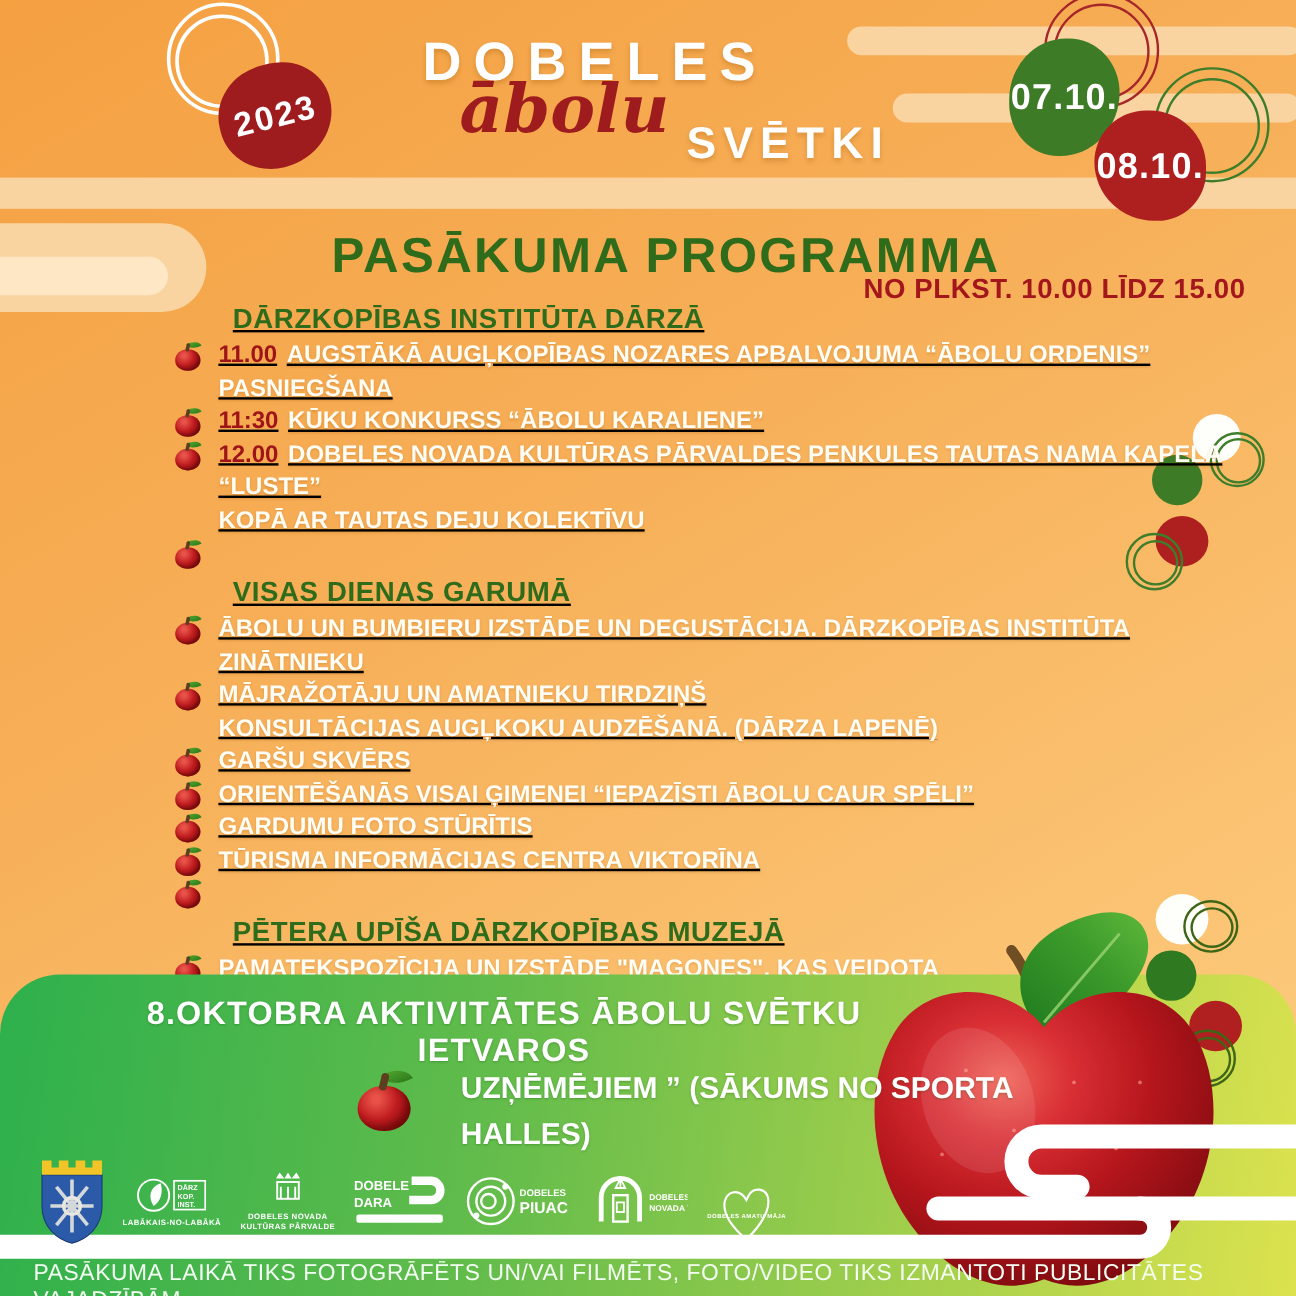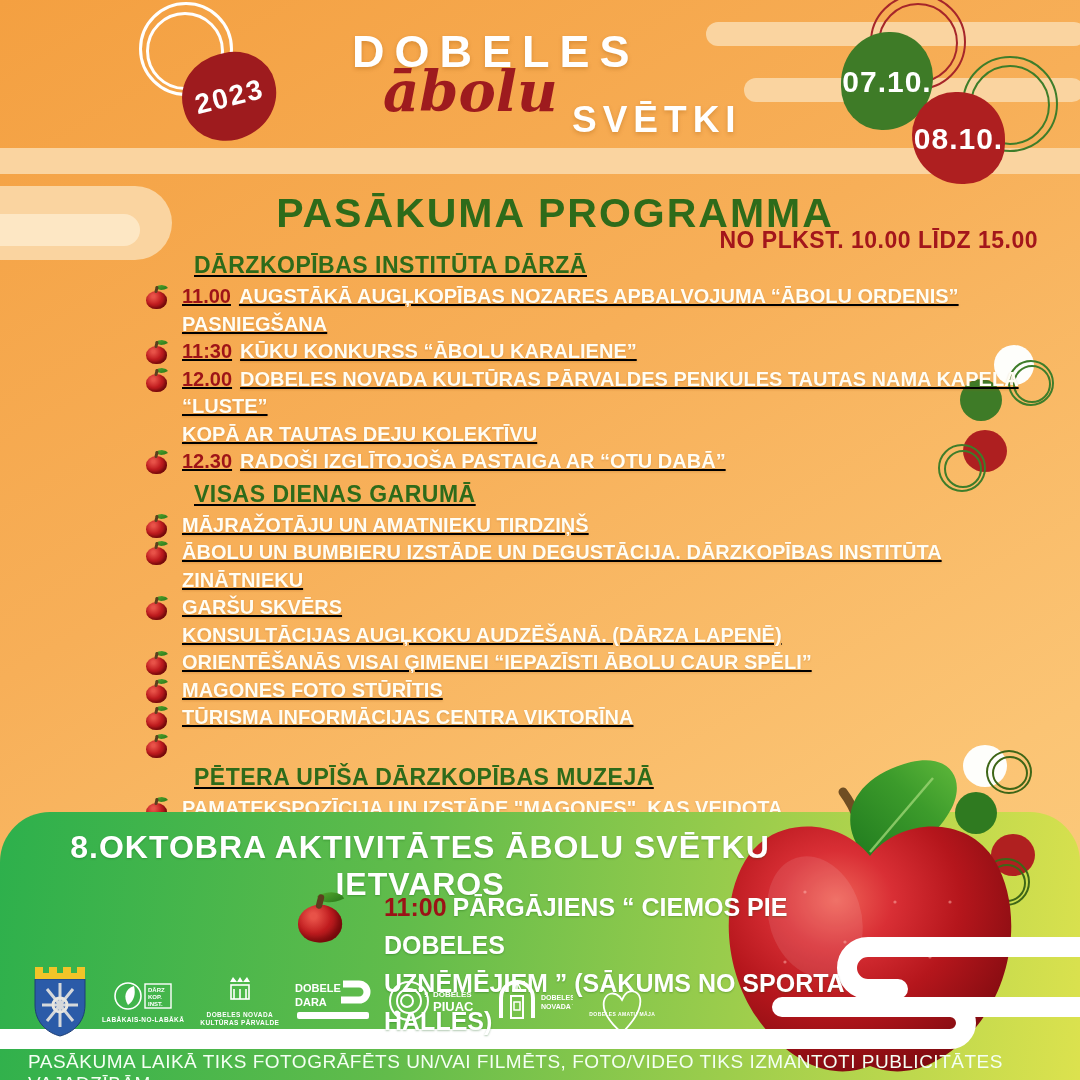--- a/index.html
+++ b/index.html
@@ -76,21 +76,21 @@
   .apple .astem { position:absolute; left:9px; top:2px; width:3px; height:7px;
     background:#5D3E1E; border-radius:2px; transform:rotate(14deg); }
   
   .green-panel {
     position:absolute; left:0; top:812px; width:1080px; height:268px;
     border-radius:50px 50px 0 0;
     background:linear-gradient(98deg,#2DB04C 0%,#62BC4B 38%,#9CCD4C 68%,#DCE24E 100%);
   }
   .day2-h {
     position:absolute; left:70px; top:829px; width:700px; text-align:center;
-    color:#fff; font-size:32px; font-weight:bold; letter-spacing:1px;
+    color:#fff; font-size:27px; font-weight:bold; letter-spacing:1px;
     text-shadow:0 1px 2px rgba(0,80,0,.3);
   }
   .day2-apple { position:absolute; left:298px; top:890px; transform:scale(2.1); transform-origin:top left; }
   .day2-text {
     position:absolute; left:384px; top:888px; width:470px;
     color:#fff; font-size:25px; font-weight:bold; line-height:38px;
     text-shadow:0 1px 2px rgba(0,80,0,.3);
   }
   .day2-text .t { color:#9B1216; margin-right:6px; text-shadow:none; }
   
@@ -180,66 +180,65 @@
     </div>
     <div class="row cont">
       <span>KOPĀ AR TAUTAS DEJU KOLEKTĪVU</span>
     </div>
     <div class="row">
       <span class="apple">
           <i class="abody"></i>
           <i class="aleaf"></i>
           <i class="astem"></i>
         </span>
-      <span><span class="t">12.30</span><span>RADOŠI IZGLĪTOJOŠA PASTAIGA AR “OTU DABĀ”</span></span>
     </div>
 
     <div class="sec-h">VISAS DIENAS GARUMĀ</div>
     <div class="row">
       <span class="apple">
           <i class="abody"></i>
           <i class="aleaf"></i>
           <i class="astem"></i>
         </span>
+      <span>ĀBOLU UN BUMBIERU IZSTĀDE UN DEGUSTĀCIJA. DĀRZKOPĪBAS INSTITŪTA ZINĀTNIEKU</span>
+    </div>
+    <div class="row">
+      <span class="apple">
+          <i class="abody"></i>
+          <i class="aleaf"></i>
+          <i class="astem"></i>
+        </span>
       <span>MĀJRAŽOTĀJU UN AMATNIEKU TIRDZIŅŠ</span>
-    </div>
-    <div class="row">
-      <span class="apple">
-          <i class="abody"></i>
-          <i class="aleaf"></i>
-          <i class="astem"></i>
-        </span>
-      <span>ĀBOLU UN BUMBIERU IZSTĀDE UN DEGUSTĀCIJA. DĀRZKOPĪBAS INSTITŪTA ZINĀTNIEKU</span>
-    </div>
-    <div class="row">
-      <span class="apple">
-          <i class="abody"></i>
-          <i class="aleaf"></i>
-          <i class="astem"></i>
-        </span>
-      <span>GARŠU SKVĒRS</span>
     </div>
     <div class="row cont">
       <span>KONSULTĀCIJAS AUGĻKOKU AUDZĒŠANĀ. (DĀRZA LAPENĒ)</span>
     </div>
     <div class="row">
       <span class="apple">
           <i class="abody"></i>
           <i class="aleaf"></i>
           <i class="astem"></i>
         </span>
+      <span>GARŠU SKVĒRS</span>
+    </div>
+    <div class="row">
+      <span class="apple">
+          <i class="abody"></i>
+          <i class="aleaf"></i>
+          <i class="astem"></i>
+        </span>
       <span>ORIENTĒŠANĀS VISAI ĢIMENEI “IEPAZĪSTI ĀBOLU CAUR SPĒLI”</span>
     </div>
     <div class="row">
       <span class="apple">
           <i class="abody"></i>
           <i class="aleaf"></i>
           <i class="astem"></i>
         </span>
-      <span>MAGONES FOTO STŪRĪTIS</span>
+      <span>GARDUMU FOTO STŪRĪTIS</span>
     </div>
     <div class="row">
       <span class="apple">
           <i class="abody"></i>
           <i class="aleaf"></i>
           <i class="astem"></i>
         </span>
       <span>TŪRISMA INFORMĀCIJAS CENTRA VIKTORĪNA</span>
     </div>
     <div class="row">
@@ -322,21 +321,20 @@
       <path d="M 1092 1007 H 782"></path>
       <path d="M -15 1039 H 950 A 16 16 0 0 0 950 1007"></path>
     </g>
   </svg>
 
   <div class="day2-h">8.OKTOBRA AKTIVITĀTES ĀBOLU SVĒTKU IETVAROS</div>
   <div class="day2-apple">
     <span class="apple"><i class="abody"></i><i class="aleaf"></i><i class="astem"></i></span>
   </div>
   <div class="day2-text">
-    <div><span class="t">11:00</span><span>PĀRGĀJIENS “ CIEMOS PIE DOBELES</span></div>
     <div>UZŅĒMĒJIEM ” (SĀKUMS NO SPORTA HALLES)</div>
   </div>
 
   <div class="logos">
     <div class="logo">
       <svg width="52" height="72" viewBox="0 0 52 72">
         <path d="M1 14 H51 V40 C51 58 38 68 26 71 C14 68 1 58 1 40 Z" fill="#2B5BA8" stroke="#1D3E75" stroke-width="1"></path>
         <path d="M1 2 H9 V8 H15 V2 H23 V8 H29 V2 H37 V8 H43 V2 H51 V14 H1 Z" fill="#F2C428"></path>
         <g stroke="#E8E6E0" stroke-width="3" fill="none" opacity=".9">
           <path d="M26 18 V62 M8 40 H44 M13 24 L39 56 M39 24 L13 56"></path>

